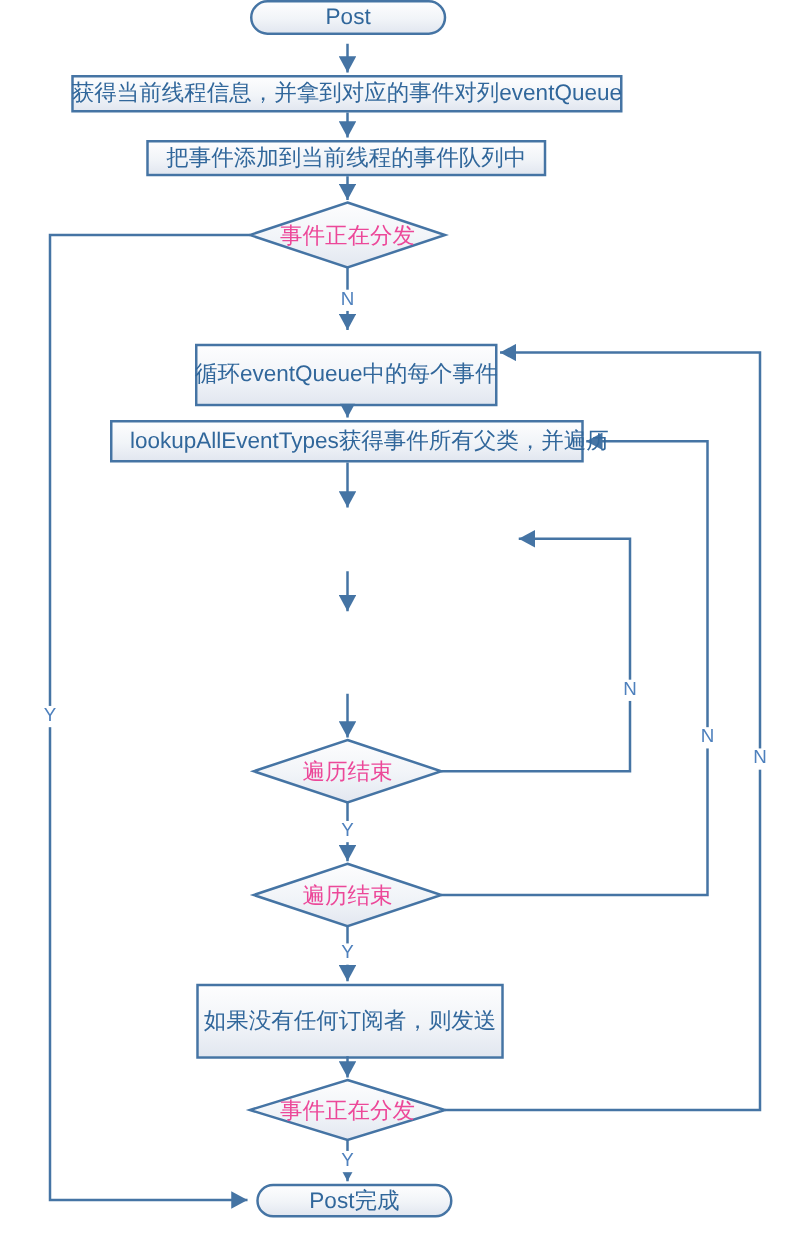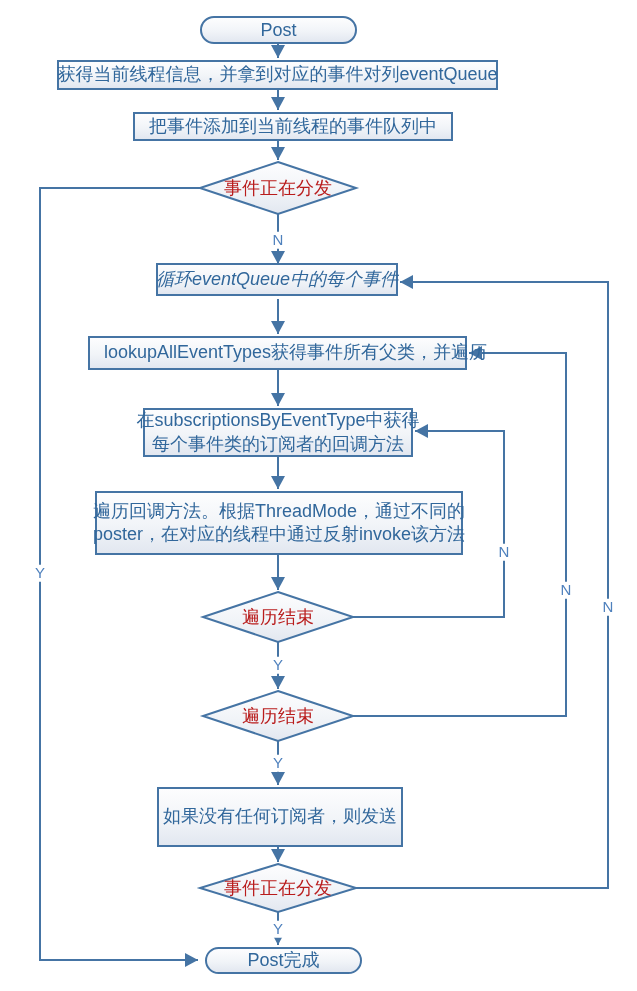--- a/index.html
+++ b/index.html
@@ -14,21 +14,21 @@
     text-align:center;
     border:2px solid #4574a4;
     background:linear-gradient(180deg,#fdfdfe 0%,#f1f4f8 55%,#e2e7f0 100%);
     color:#31679b; font-size:18px; line-height:1.3;
   }
   .nowrap { white-space:nowrap; }
   .terminator { border-radius:15px; }
   .dtext {
     position:absolute; box-sizing:border-box;
     display:flex; align-items:center; justify-content:center; text-align:center;
-    color:#b91c1c; font-size:18px; white-space:nowrap;
+    color:#ec4899; font-size:18px; white-space:nowrap;
   }
   .elabel {
     position:absolute; transform:translate(-50%,-50%);
     font-size:15px; color:#4f81bd; background:#ffffff; padding:0 2px; line-height:1.1;
   }
 </style>
 </head>
 <body>
 
 <div class="canvas">
@@ -63,49 +63,41 @@
     <polyline points="353,617 504,617 504,431 415,431" fill="none" stroke="#4574a4" stroke-width="2" marker-end="url(#arr)"></polyline>
     <polyline points="353,716 566,716 566,353 469,353" fill="none" stroke="#4574a4" stroke-width="2" marker-end="url(#arr)"></polyline>
     <polyline points="356,888 608,888 608,282 400,282" fill="none" stroke="#4574a4" stroke-width="2" marker-end="url(#arr)"></polyline>
 
     <polygon points="278,162 356,188 278,214 200,188" fill="url(#gfill)" stroke="#4574a4" stroke-width="2"></polygon>
     <polygon points="278,592 353,617 278,642 203,617" fill="url(#gfill)" stroke="#4574a4" stroke-width="2"></polygon>
     <polygon points="278,691 353,716 278,741 203,716" fill="url(#gfill)" stroke="#4574a4" stroke-width="2"></polygon>
     <polygon points="278,864 356,888 278,912 200,888" fill="url(#gfill)" stroke="#4574a4" stroke-width="2"></polygon>
   </svg>
 
-  <div class="node terminator nowrap" style="left:200px; top:16px; width:157px; height:28px;justify-content:flex-end;">
+  <div class="node terminator nowrap" style="left:200px; top:0; width:157px; height:28px;">
     <span>Post</span>
   </div>
 
   <div class="node nowrap" style="left:57px; top:60px; width:441px; height:30px;">
     <span>获得当前线程信息，并拿到对应的事件对列eventQueue</span>
   </div>
 
-  <div class="node nowrap" style="left:117px; top:112px; width:320px; height:29px;margin-left:16px;">
+  <div class="node nowrap" style="left:117px; top:112px; width:320px; height:29px;">
     <span>把事件添加到当前线程的事件队列中</span>
   </div>
 
-  <div class="node nowrap" style="left:156px; top:263px; width:242px; height:33px;font-style:italic;">
+  <div class="node nowrap" style="left:156px; top:275px; width:242px; height:50px;">
     <span>循环eventQueue中的每个事件</span>
   </div>
 
   <div class="node nowrap" style="left:88px; top:336px; width:379px; height:34px;padding-left:36px;">
     <span>lookupAllEventTypes获得事件所有父类，并遍历</span>
   </div>
 
-  <div class="node" style="left:143px; top:408px; width:270px; height:49px;">
-    <span class="nowrap">在subscriptionsByEventType中获得</span>
-    <span class="nowrap">每个事件类的订阅者的回调方法</span>
-  </div>
 
-  <div class="node" style="left:95px; top:491px; width:368px; height:64px;">
-    <span class="nowrap">遍历回调方法。根据ThreadMode，通过不同的</span>
-    <span class="nowrap">poster，在对应的线程中通过反射invoke该方法</span>
-  </div>
 
   <div class="node" style="left:157px; top:787px; width:246px; height:60px;">
     <span class="nowrap">如果没有任何订阅者，则发送</span>
   </div>
 
   <div class="node terminator nowrap" style="left:205px; top:947px; width:157px; height:27px;">
     <span>Post完成</span>
   </div>
 
   <div class="dtext" style="left:200px; top:162px; width:156px; height:52px;">事件正在分发</div>

